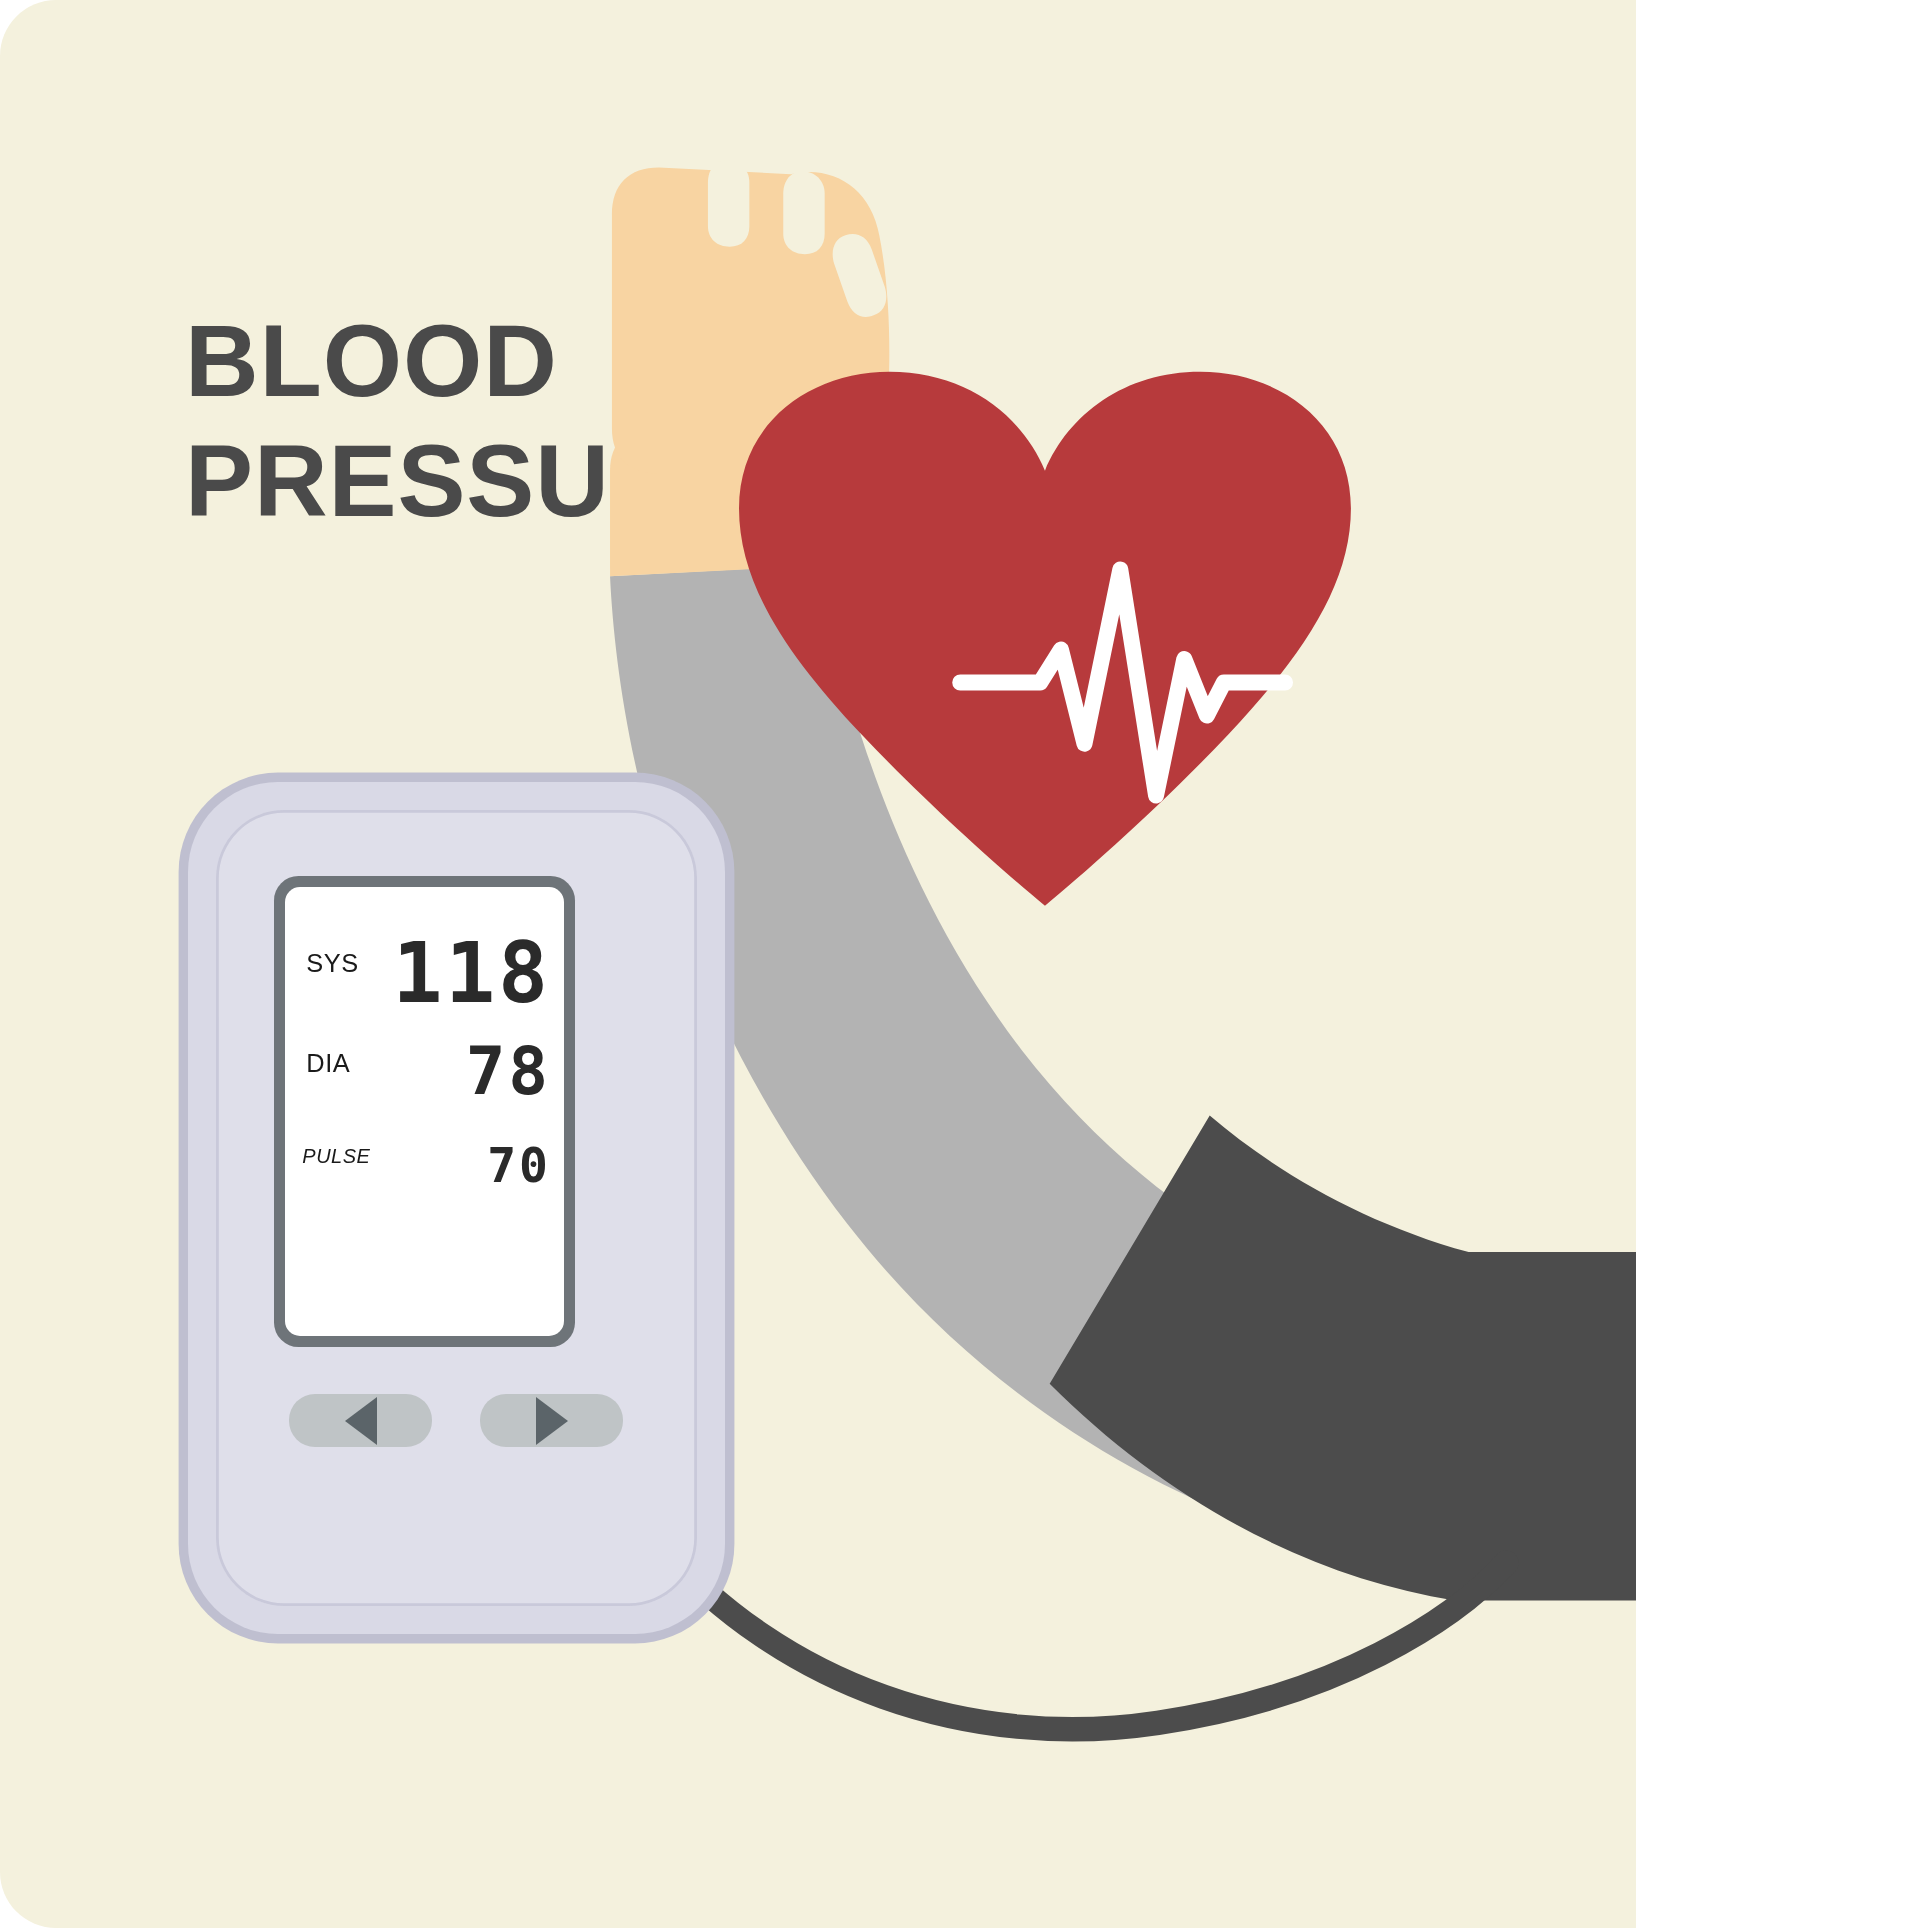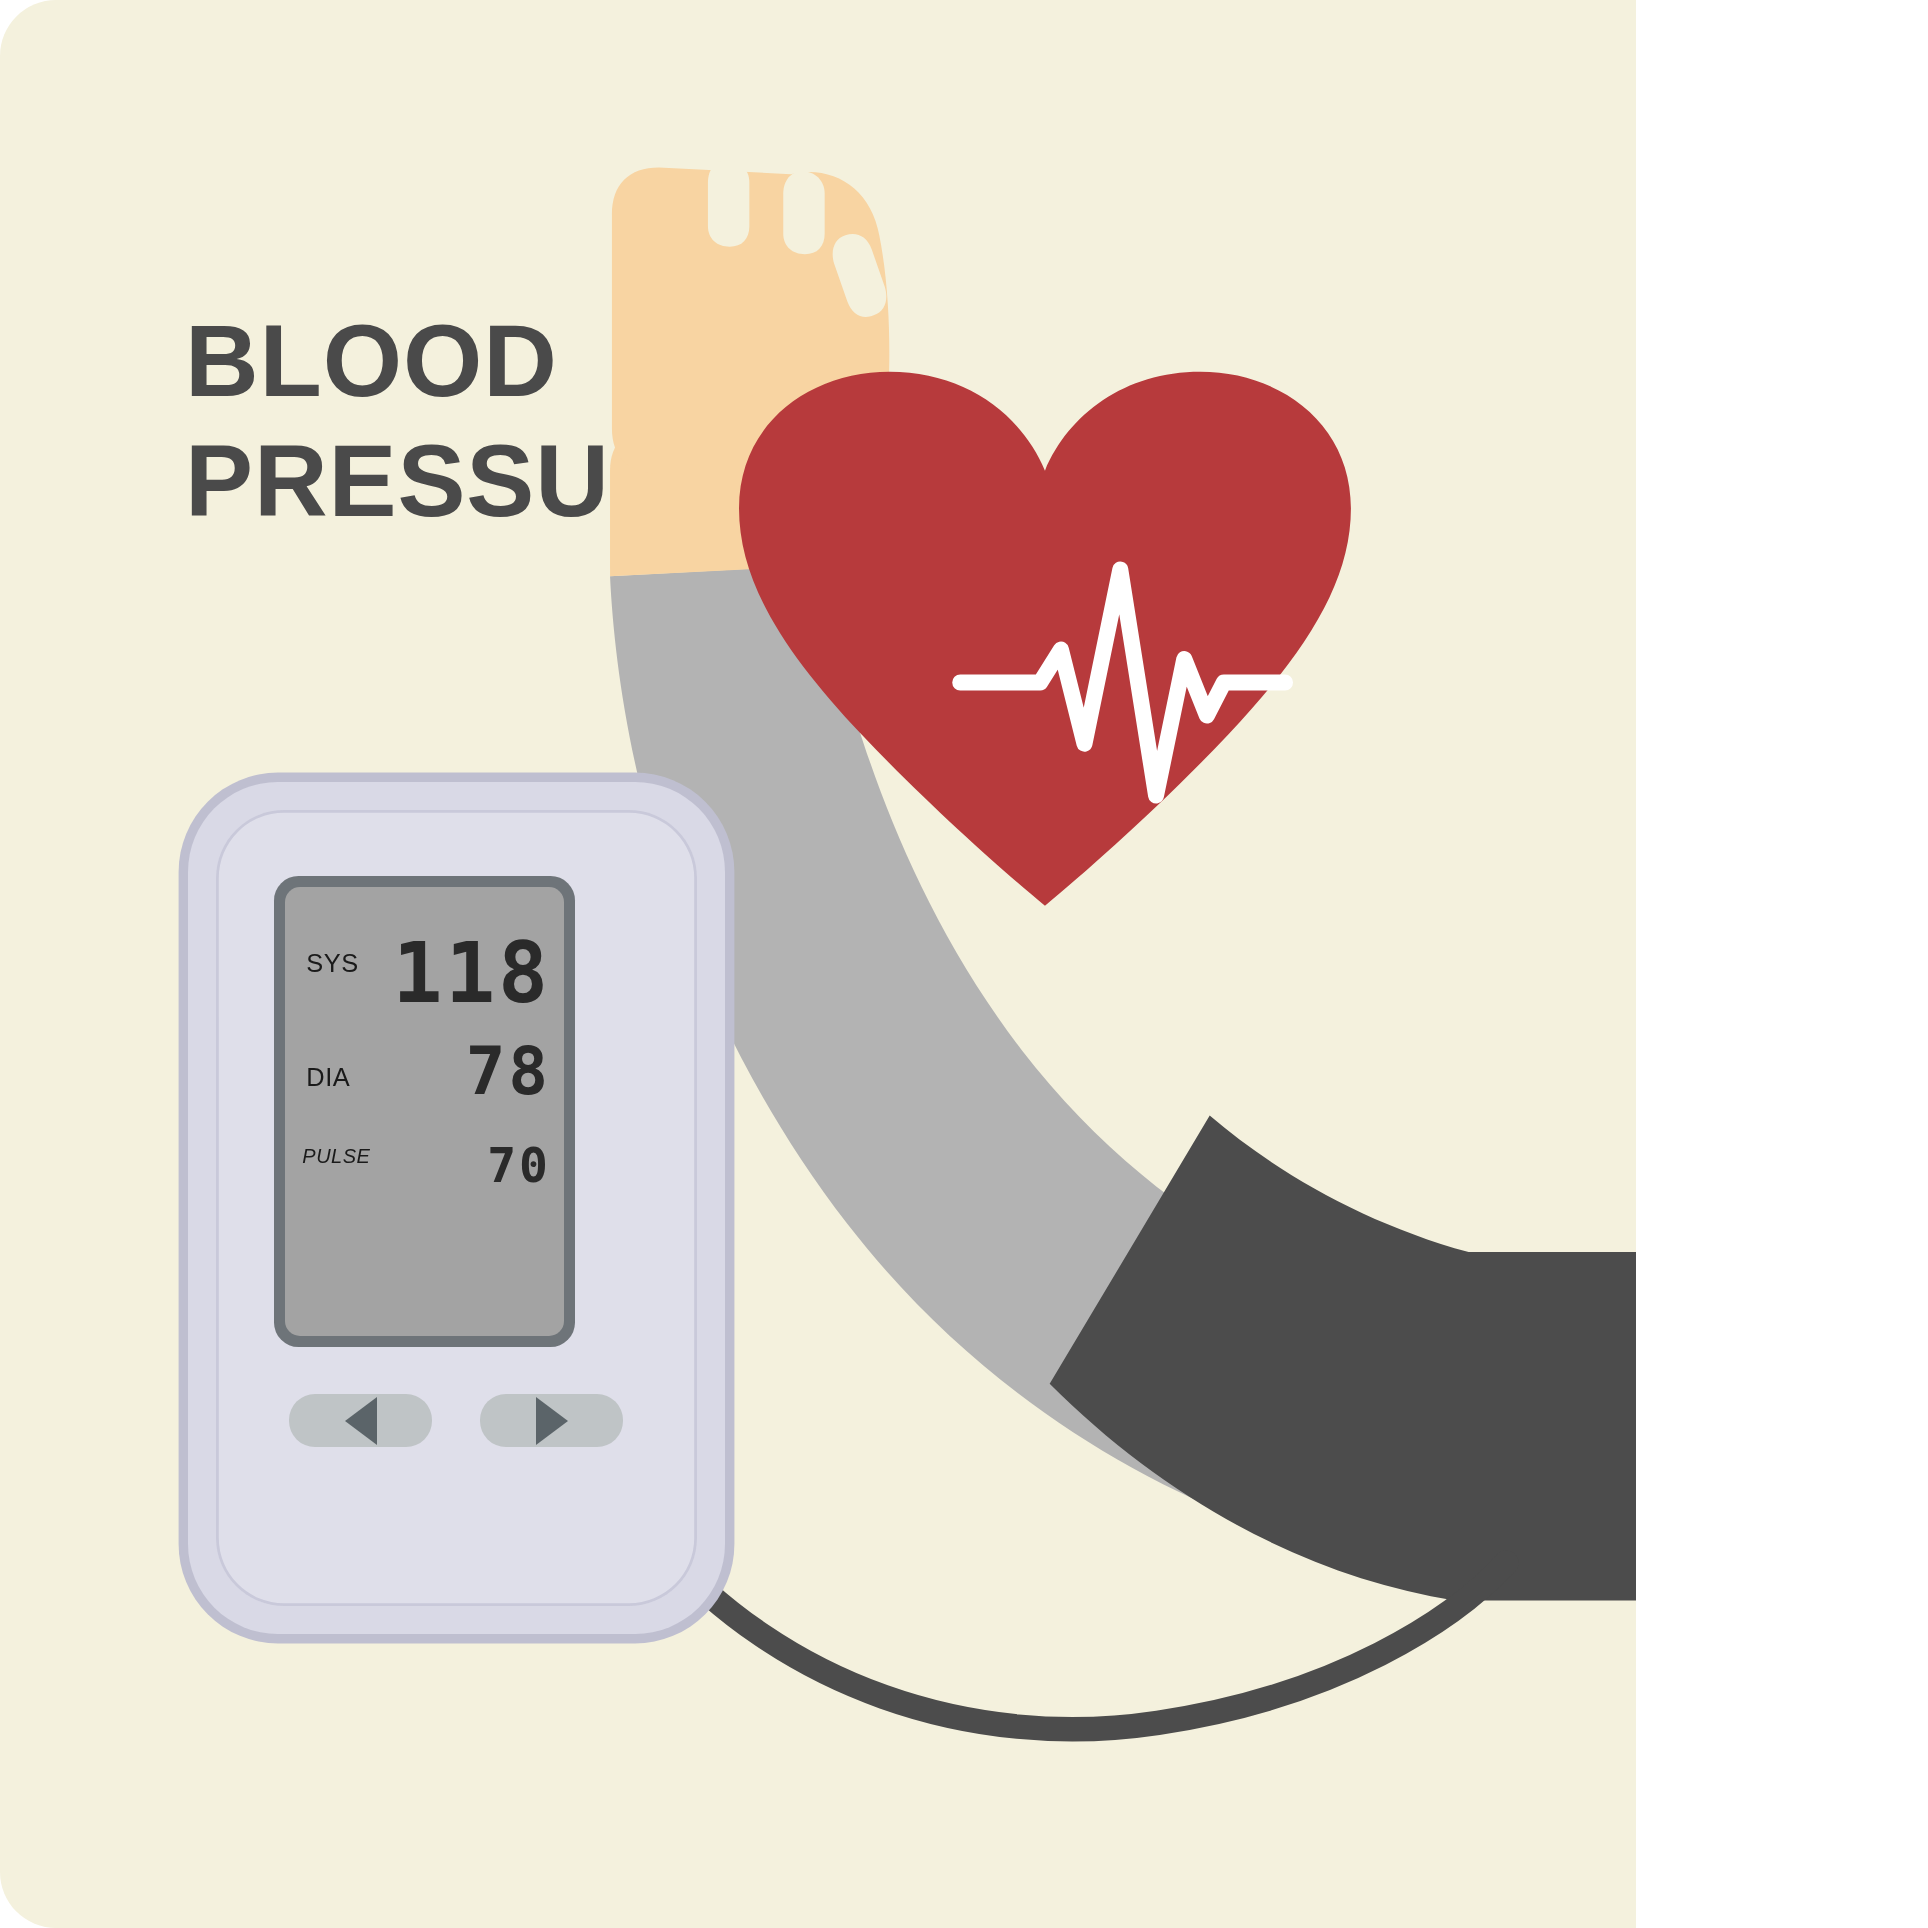--- a/index.html
+++ b/index.html
@@ -31,41 +31,41 @@
     position:absolute;left:28px;top:28px;right:28px;bottom:28px;
     background:#DFDFEA;border-radius:68px;
     box-shadow:inset 0 0 0 2.8px #C9C9DA;
   }
   #lcd-bezel{
     position:absolute;left:58px;top:66px;width:301px;height:471px;
     background:#6E7479;border-radius:24.5px;
   }
   #lcd{
     position:absolute;left:11.3px;top:11.3px;right:11.3px;bottom:11.3px;
-    background:#a3a3a3;border-radius:15px;overflow:hidden;
+    background:#ffffff;border-radius:15px;overflow:hidden;
   }
   .lcd-row{
     position:absolute;left:0;right:13px;display:flex;align-items:center;
     justify-content:flex-end;gap:9.4px;
   }
   .lcd-label{
     position:absolute;color:#1A1A1A;font-size:25.4px;font-weight:normal;
     font-family:"Liberation Sans",sans-serif;letter-spacing:0.5px;
   }
   .lcd-val{
     font-family:"DejaVu Sans Mono",monospace;
     color:#2A2A2A;font-weight:bold;
     letter-spacing:2.8px;
   }
   #row-sys{top:43px;height:87px;}
   #row-dia{top:141px;height:87px;}
   #row-pulse{top:241px;height:73px;}
   #row-time{top:356px;height:58px;}
   #lbl-sys{left:21px;top:62px;}
-  #lbl-dia{left:21px;top:176px;}
+  #lbl-dia{left:21px;top:162px;}
   #lbl-pulse{left:17px;top:258px;font-size:20px;font-style:italic;}
   #val-sys{font-size:83px;}
   #val-dia{font-size:66px;}
   #val-pulse{font-size:48px;}
   #val-time{font-size:53px;letter-spacing:1.9px;}
   
   .btn{
     position:absolute;top:584px;width:143px;height:53px;
     background:#BFC4C6;border-radius:26px;
     display:flex;align-items:center;justify-content:center;

